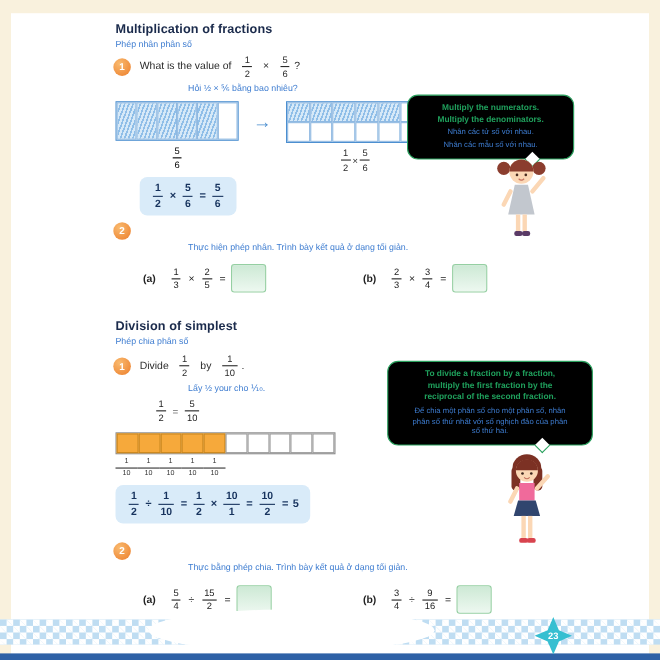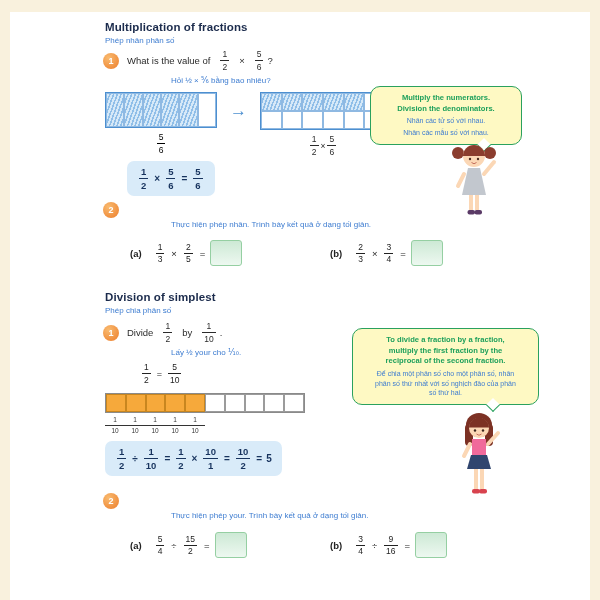--- a/index.html
+++ b/index.html
@@ -34,21 +34,21 @@
   .gcell{border:0.75px solid #8FB9E2;}
   .gcell.shaded{background:repeating-linear-gradient(110deg,#D6E9F8 0 2px,var(--shade-blue,#8FBEE8) 2px 3.5px);}
   .arrow{color:#4C8FD0;font-size:17px;font-weight:bold;margin-top:9px;}
   .dlabel{display:flex;align-items:center;font-size:8.5px;color:#2b2b2b;}
 
   .eqbox{position:absolute;background:var(--highlight-blue,#D9EBF9);border-radius:7px;
     display:flex;align-items:center;gap:4px;padding:6px 10px;color:#17335E;font-weight:bold;font-size:10px;}
   .eqbox .frac{font-size:9.5px;}
   .eqbox .fbar{height:1.3px;}
 
-  .bubble{position:absolute;background:#fef9c3;border:1.6px solid var(--bubble-green,#2AA15E);
+  .bubble{position:absolute;background:#000000;border:1.6px solid var(--bubble-green,#2AA15E);
     border-radius:10px;padding:6px 20px;text-align:center;box-sizing:border-box;}
   .bubble .en{color:#1FA05C;font-size:7.6px;font-weight:bold;line-height:1.4;}
   .bubble .vi2{color:var(--accent-blue,#3D7CD0);font-size:7px;line-height:1.4;margin-top:2px;}
   .tail{position:absolute;width:9px;height:9px;background:#fff;
     border-right:1.6px solid var(--bubble-green,#2AA15E);border-bottom:1.6px solid var(--bubble-green,#2AA15E);
     transform:rotate(45deg);bottom:-6px;}
 
   .ansrow{position:absolute;display:flex;align-items:center;gap:5px;font-size:9.5px;color:#222;}
   .anslabel{font-weight:bold;margin-right:7px;}
   .ansbox{width:30px;height:24px;border:1.4px solid var(--answer-green,#95CFA2);border-radius:3px;
@@ -170,21 +170,21 @@
       <span>=</span>
       <span class="frac">
           <span class="fn">5</span>
           <span class="fbar"></span>
           <span class="fd">6</span>
         </span>
     </div>
 
     <div class="bubble" style="left:370px;top:86px;width:152px">
       <div class="en">Multiply the numerators.</div>
-      <div class="en">Division the denominators.</div>
+      <div class="en">Multiply the denominators.</div>
       <div class="vi2">Nhân các tử số với nhau.</div>
       <div class="vi2">Nhân các mẫu số với nhau.</div>
       <div class="tail" style="right:32px"></div>
     </div>
 
     <svg class="girl" style="left:448px;top:140px" width="52" height="80" viewBox="0 0 52 80">
       <circle cx="10" cy="13" r="6" fill="#8B3D2E"></circle>
       <circle cx="42" cy="13" r="6" fill="#8B3D2E"></circle>
       <path d="M36 34 L46 22" stroke="#FBD7B5" stroke-width="4" stroke-linecap="round"></path>
       <path d="M16 34 L10 46" stroke="#FBD7B5" stroke-width="4" stroke-linecap="round"></path>
@@ -370,21 +370,21 @@
           <span class="fbar"></span>
           <span class="fd">2</span>
         </span>
       <span>=</span>
       <span>5</span>
     </div>
 
     <div class="qrow" style="left:103px;top:493px">
       <div class="badge">2</div>
     </div>
-    <div class="vi" style="left:127px;top:511px">Thực hiện phép your. Trình bày kết quả ở dạng tối giản.</div>
+    <div class="vi" style="left:127px;top:511px">Thực bằng phép chia. Trình bày kết quả ở dạng tối giản.</div>
 
     <div class="ansrow" style="left:130px;top:532px">
       <span class="anslabel">(a)</span>
       <span class="frac">
           <span class="fn">5</span>
           <span class="fbar"></span>
           <span class="fd">4</span>
         </span>
       <span>÷</span>
       <span class="frac">
@@ -406,13 +406,21 @@
       <span class="frac">
           <span class="fn">9</span>
           <span class="fbar"></span>
           <span class="fd">16</span>
         </span>
       <span>=</span>
       <span class="ansbox"></span>
     </div>
   </section>
 
+  <div class="footer">
+    <div class="band"></div>
+    <div class="wave"></div>
+    <div class="bottombar"></div>
+    <div class="pagestar">
+      <span>23</span>
+    </div>
+  </div>
 </div>
 
 </body></html>

